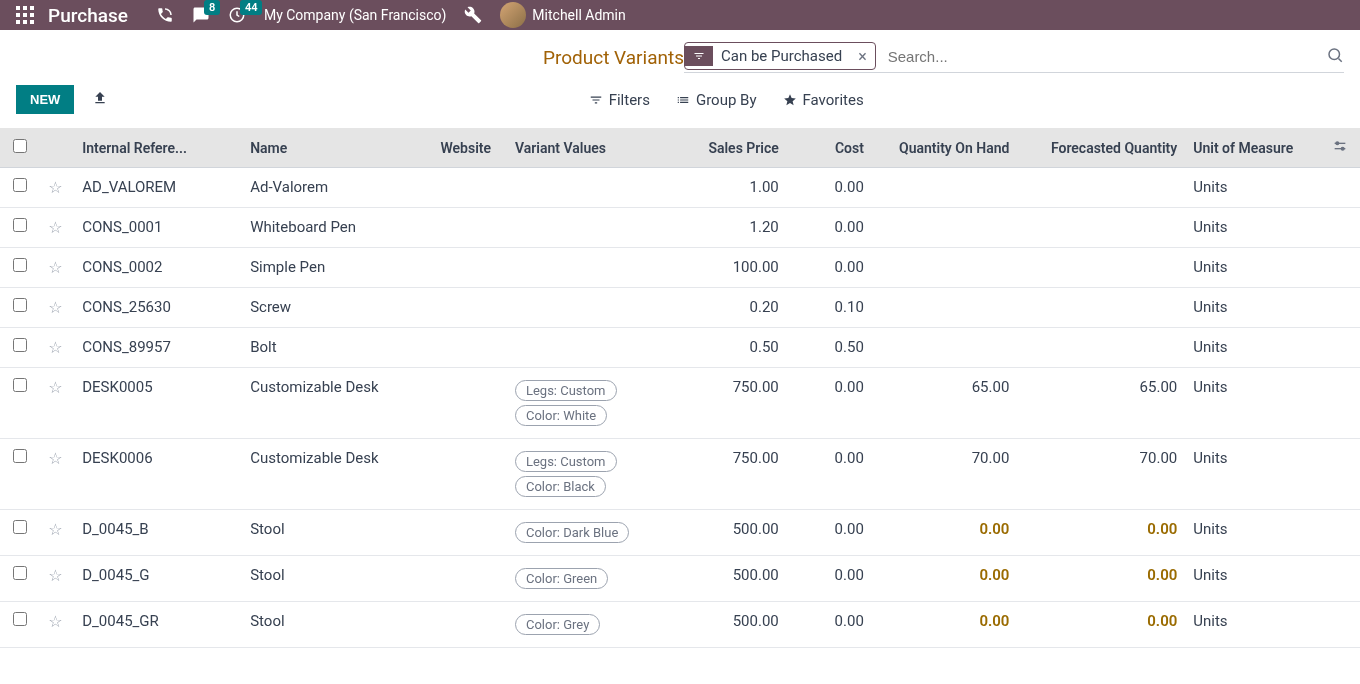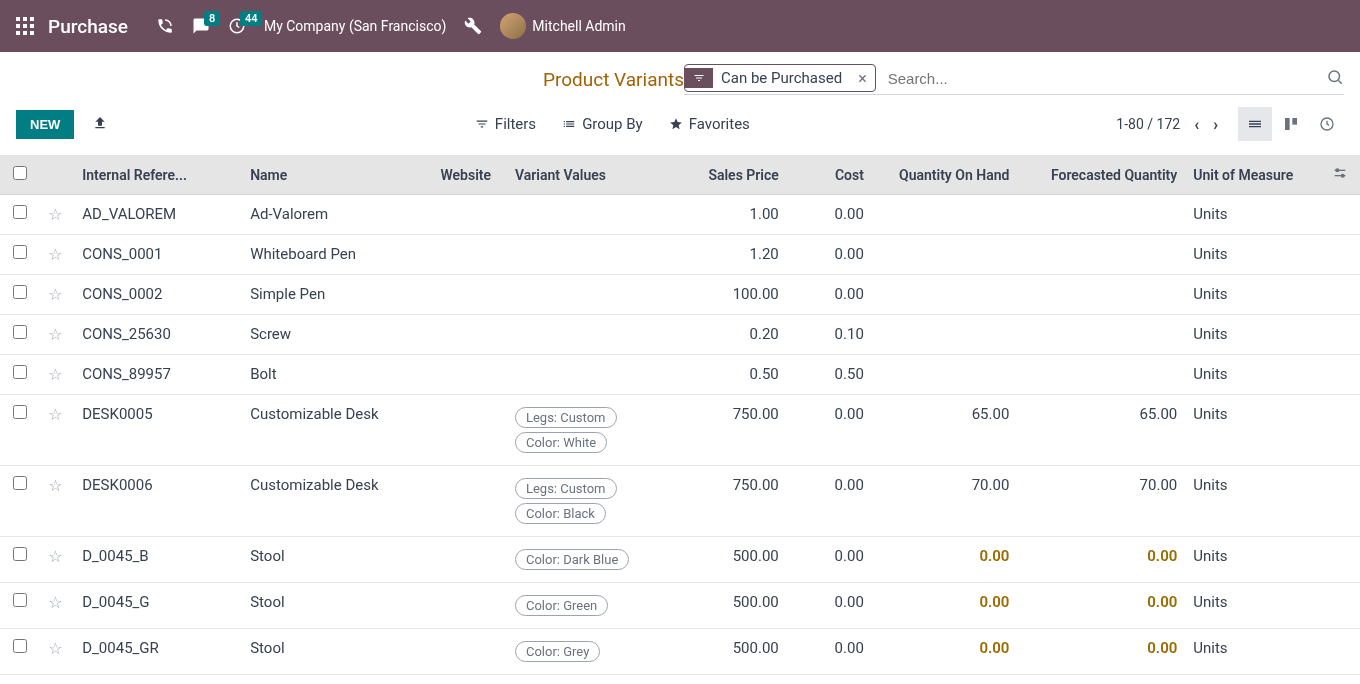--- a/index.html
+++ b/index.html
@@ -1,18 +1,18 @@
 <!DOCTYPE html>
 <html><head>
 <meta charset="utf-8">
 <style>
 * { box-sizing: border-box; margin: 0; padding: 0; }
 body { font-family: -apple-system, BlinkMacSystemFont, "Segoe UI", Roboto, sans-serif; font-size: 14px; color: #374151; background: #fff; }
 
-.topbar { background: #6b4e5d; color: #fff; height: 52px; display: flex; align-items: center; padding: 0 16px; }
+.topbar { background: #6b4e5d; color: #fff; height: 30px; display: flex; align-items: center; padding: 0 16px; }
 .apps-icon { width: 18px; height: 18px; margin-right: 14px; cursor: pointer; }
 .app-name { font-size: 19px; font-weight: 500; margin-right: 28px; }
 .nav-menu { display: flex; gap: 28px; flex: 1; }
 .nav-menu span { font-size: 15px; cursor: pointer; }
 .topbar-right { display: flex; align-items: center; gap: 18px; }
 .icon-btn { cursor: pointer; position: relative; display: flex; align-items: center; }
 .badge { background: #017e84; color: #fff; font-size: 11px; font-weight: 600; padding: 1px 5px; border-radius: 3px; position: absolute; top: -6px; left: 12px; }
 .company-name { font-size: 14px; }
 .avatar { width: 26px; height: 26px; border-radius: 50%; background: linear-gradient(135deg, #d4a574, #8b6f47); margin-right: 6px; }
 .user-area { display: flex; align-items: center; cursor: pointer; }
@@ -158,46 +158,20 @@
           </svg>
         <span>Group By</span>
       </span>
       <span class="dd-btn">
         <svg width="14" height="14" viewBox="0 0 24 24" fill="currentColor">
             <path d="M12 17.27L18.18 21l-1.64-7.03L22 9.24l-7.19-.61L12 2 9.19 8.63 2 9.24l5.46 4.73L5.82 21z"></path>
           </svg>
         <span>Favorites</span>
       </span>
     </div>
-    <div class="cp-right">
-      <div class="pager">
-        <span>1-80 / 172</span>
-        <span class="pager-arrow">‹</span>
-        <span class="pager-arrow">›</span>
-      </div>
-      <div class="view-switch">
-        <span class="view-btn active">
-          <svg width="16" height="16" viewBox="0 0 24 24" fill="currentColor">
-              <path d="M3 13h18v-2H3v2zm0 4h18v-2H3v2zM3 7v2h18V7H3z"></path>
-            </svg>
-        </span>
-        <span class="view-btn">
-          <svg width="16" height="16" viewBox="0 0 24 24" fill="currentColor">
-              <rect x="3" y="3" width="7" height="18"></rect>
-              <rect x="14" y="3" width="7" height="10"></rect>
-            </svg>
-        </span>
-        <span class="view-btn">
-          <svg width="16" height="16" viewBox="0 0 24 24" fill="none" stroke="currentColor" stroke-width="2">
-              <circle cx="12" cy="12" r="9"></circle>
-              <path d="M12 7v5l3 2"></path>
-            </svg>
-        </span>
-      </div>
-    </div>
   </div>
 </div>
 
 <div class="table-wrap">
   <table>
     <thead>
       <tr>
         <th class="checkbox-cell"><input type="checkbox" style=""></th>
         <th class="star-cell"></th>
         <th class="col-ref">Internal Refere...</th>

